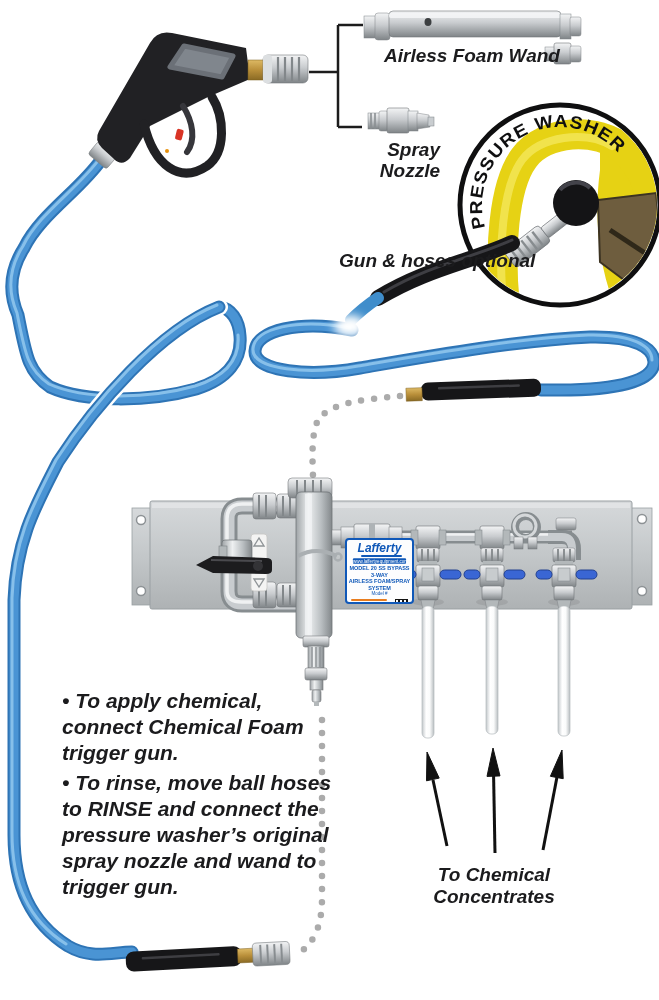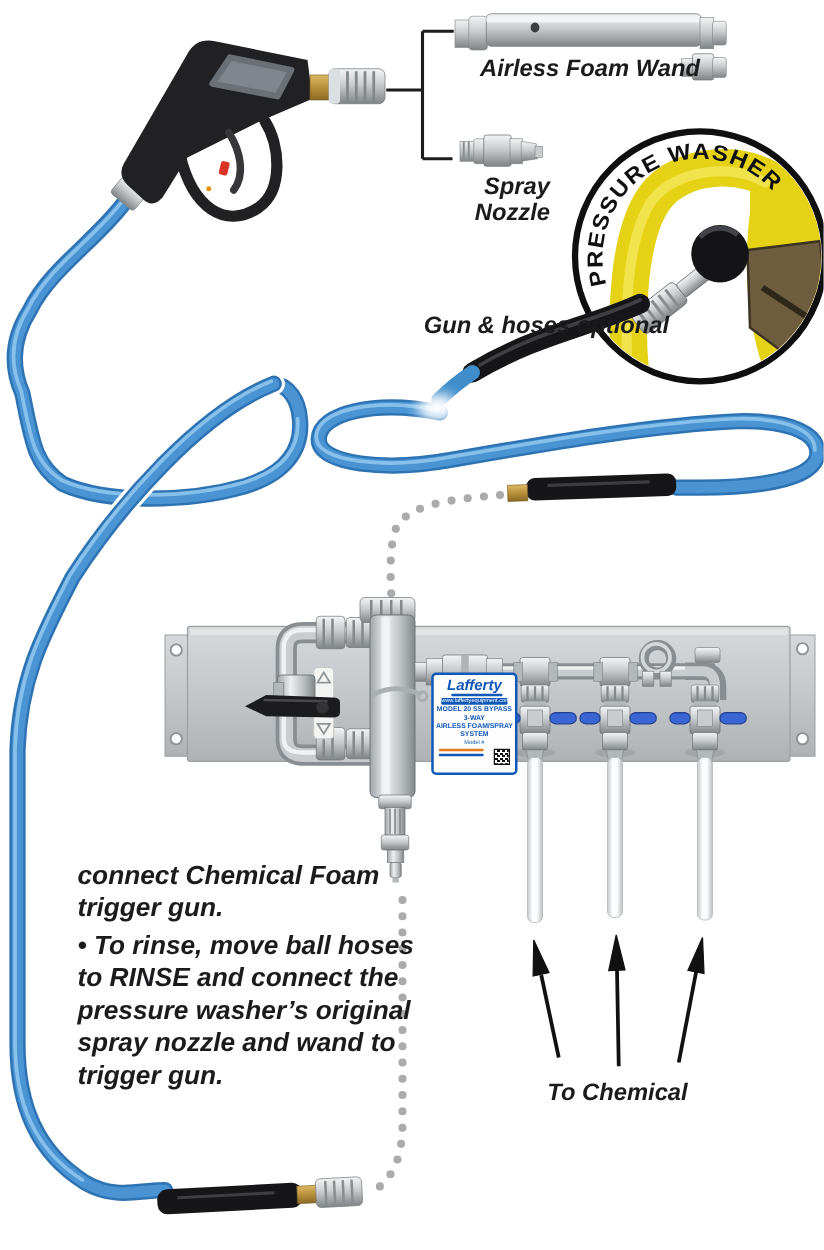--- a/index.html
+++ b/index.html
@@ -4,21 +4,21 @@
 <style>
   html,body{margin:0;padding:0;background:#fff;}
   #stage{position:relative;width:659px;height:1000px;overflow:hidden;background:#fff;
          font-family:"Liberation Sans","DejaVu Sans",sans-serif;}
   #art{position:absolute;left:0;top:0;}
   .lbl{position:absolute;font-style:italic;font-weight:bold;color:#1b1b1d;white-space:nowrap;text-align:center;}
   .iline{display:block;white-space:nowrap;}
   #instructions{position:absolute;left:62px;top:688px;font-style:italic;font-weight:bold;
                 font-size:21px;line-height:26px;color:#1b1b1d;}
   #instructions .b2{margin-top:4px;}
-  #prod-label{position:absolute;left:345px;top:538px;width:69px;height:82px;background:#fdfdfe;
+  #prod-label{position:absolute;left:345px;top:538px;width:69px;height:66px;background:#fdfdfe;
               border:2px solid #1058b8;border-radius:4px;box-sizing:border-box;overflow:hidden;}
   #prod-label .brand{color:#1058b8;font-style:italic;font-weight:bold;font-size:12px;
                      text-align:center;line-height:13px;margin-top:2px;}
   #prod-label .swoosh{height:2px;background:#1058b8;border-radius:1px;margin:0 10px 1px 14px;}
   #prod-label .site{background:#1058b8;color:#fff;font-size:5px;line-height:6px;text-align:center;
                     margin:1px 3px;border-radius:1px;transform:scale(0.9);}
   #prod-label .ttl{color:#1058b8;font-weight:bold;font-size:5.5px;line-height:6.5px;text-align:center;}
   #prod-label .mdl{color:#1058b8;font-size:4.5px;line-height:6px;text-align:center;}
   #prod-label .foot{display:flex;justify-content:space-between;align-items:flex-start;margin:2px 4px 0 4px;}
   #prod-label .bars div{height:2px;width:36px;margin-bottom:1.5px;border-radius:1px;}
@@ -392,31 +392,33 @@
 <div class="lbl" style="left:384px;top:45px;font-size:19px;">Airless Foam Wand</div>
 
 <div class="lbl" style="left:368px;top:139px;width:72px;text-align:right;font-size:19px;line-height:21px;white-space:normal;">
   <span class="iline">Spray</span>
   <span class="iline">Nozzle</span>
 </div>
 
 <div class="lbl" style="left:328px;top:250px;font-size:19px;margin-left:11px;">Gun &amp; hoses optional</div>
 
 <div id="instructions">
+  <span class="iline">• To apply chemical,</span>
   <span class="iline">connect Chemical Foam</span>
   <span class="iline">trigger gun.</span>
   <span class="iline b2">• To rinse, move ball hoses</span>
   <span class="iline">to RINSE and connect the</span>
   <span class="iline">pressure washer’s original</span>
   <span class="iline">spray nozzle and wand to</span>
   <span class="iline">trigger gun.</span>
 </div>
 
 <div class="lbl" style="left:424px;top:864px;width:140px;font-size:19px;line-height:22px;white-space:normal;">
   <span class="iline">To Chemical</span>
+  <span class="iline">Concentrates</span>
 </div>
 
 <div id="prod-label">
   <div class="brand">Lafferty</div>
   <div class="swoosh"></div>
   <div class="site">www.laffertyequipment.com</div>
   <div class="ttl">MODEL 20 SS BYPASS 3-WAY</div>
   <div class="ttl">AIRLESS FOAM/SPRAY SYSTEM</div>
   <div class="mdl">Model #</div>
   <div class="foot">

